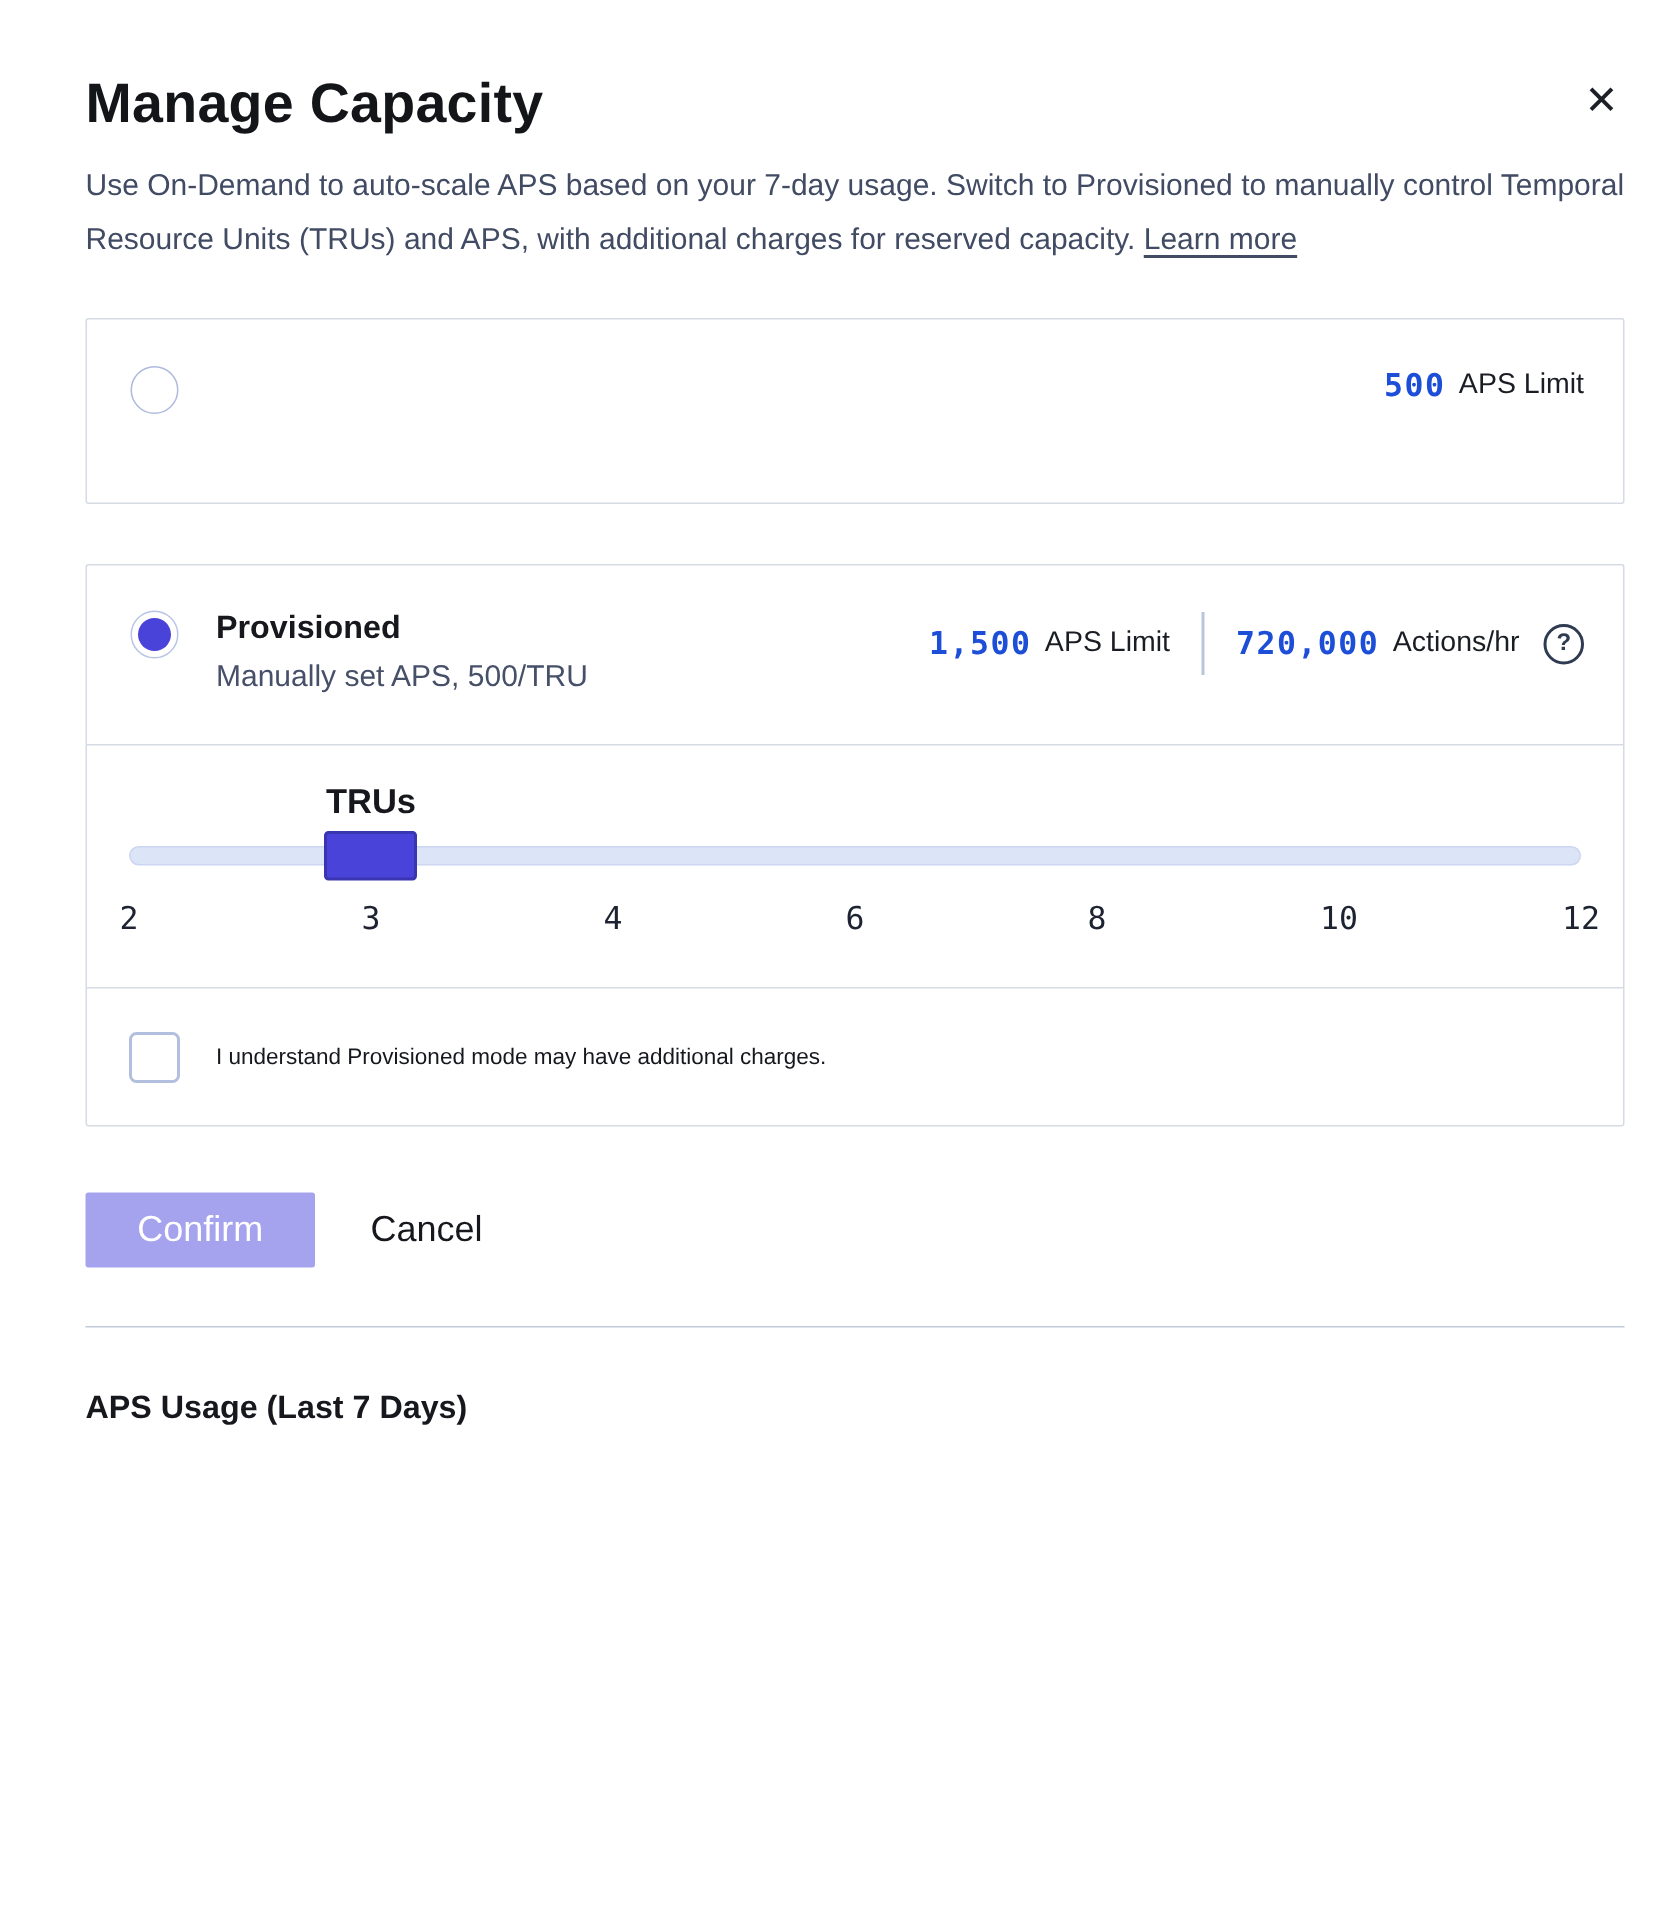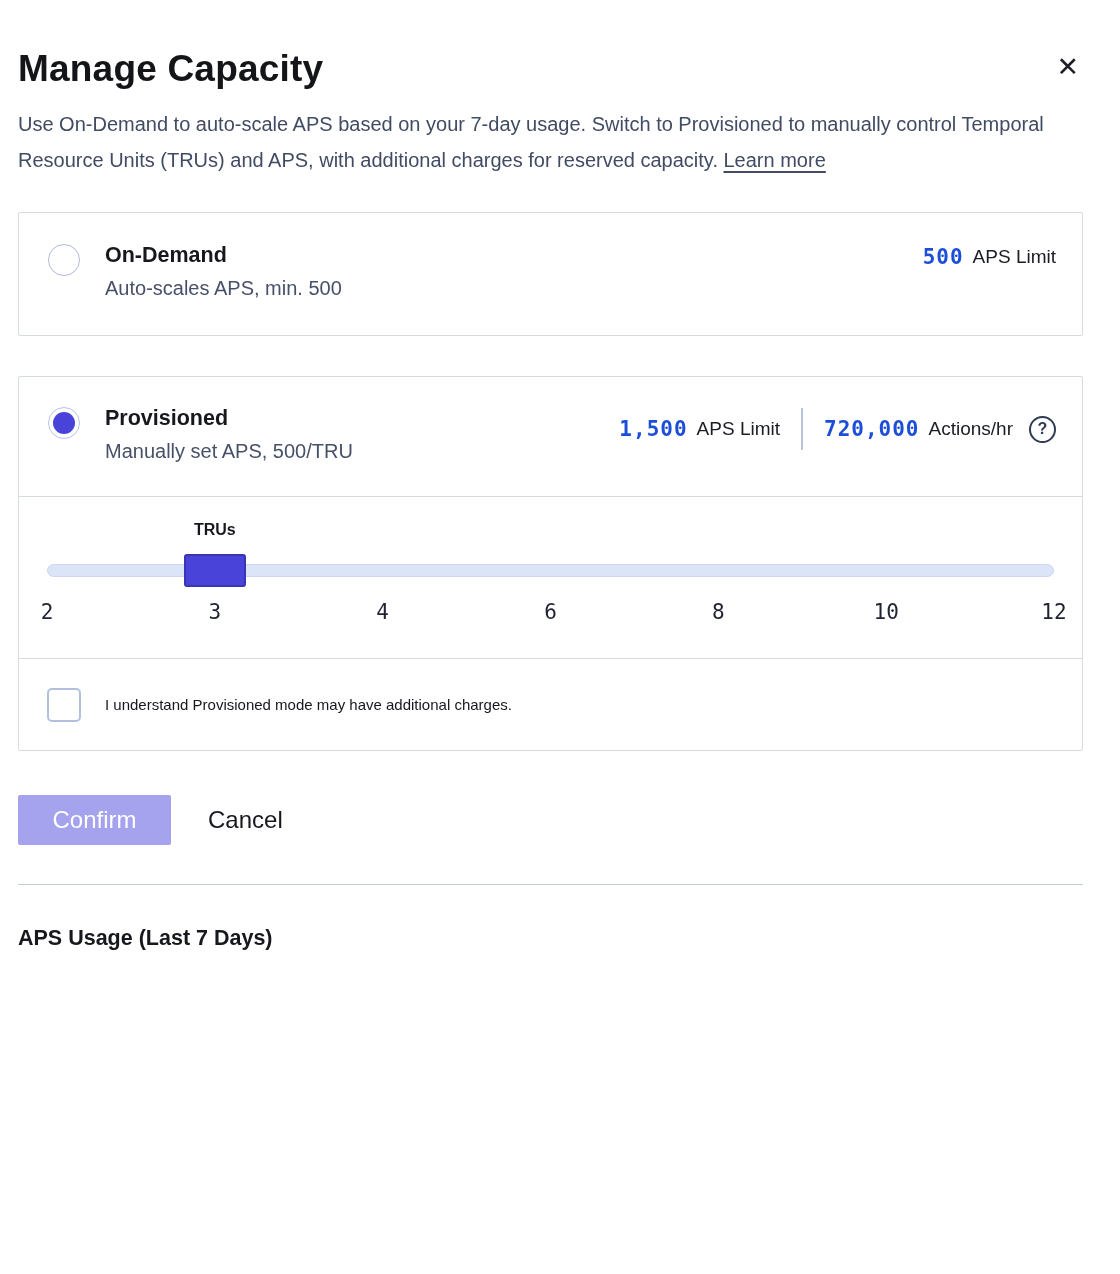--- a/index.html
+++ b/index.html
@@ -7,21 +7,21 @@
   body {
     width: 1120px;
     height: 1274px;
     overflow: hidden;
     font-family: "Liberation Sans", sans-serif;
     color: #16181d;
     position: relative;
   }
   .mono { font-family: "DejaVu Sans Mono", monospace; }
 
-  .page { padding: 48px 37px 0 18px; }
+  .page { padding: 48px 37px 0 57px; }
 
   
   .dlg-header { display: flex; align-items: flex-start; justify-content: space-between; }
   .dlg-title { font-size: 37px; font-weight: 700; color: #131519; letter-spacing: 0.2px; }
   .close-btn {
     font-size: 27px; font-weight: 400; color: #1c1f26; line-height: 1;
     padding: 6px 4px; cursor: pointer; background: none; border: none;
     font-family: "Liberation Sans", sans-serif;
   }
   .dlg-desc {
@@ -78,21 +78,21 @@
     border-top: 1.5px solid #d6dbe3;
     margin-top: 33px;
     height: 162px;
     position: relative;
     padding: 0 28px;
   }
   .slider-area { position: relative; height: 100%; }
   .slider-label {
     position: absolute; top: 24px; left: 16.6667%;
     transform: translateX(-50%);
-    font-size: 16px; font-weight: 600; color: #16181d;
+    font-size: 23px; font-weight: 600; color: #16181d;
   }
   .slider-track {
     position: absolute; top: 67px; left: 0; right: 0; height: 13px;
     background: #dce4f8; border: 1px solid #ccd6f0; border-radius: 7px;
     cursor: pointer;
   }
   .slider-thumb {
     position: absolute; top: 57px; left: 16.6667%;
     transform: translateX(-50%);
     width: 62px; height: 33px;
@@ -166,24 +166,20 @@
 
   <div class="dlg-header">
     <h1 class="dlg-title">Manage Capacity</h1>
     <button class="close-btn">✕</button>
   </div>
   <p class="dlg-desc"><span>Use On-Demand to auto-scale APS based on your 7-day usage. Switch to Provisioned to manually control Temporal Resource Units (TRUs) and APS, with additional charges for reserved capacity.</span> <span class="learn-link">Learn more</span></p>
 
   <div class="card card-ondemand">
     <div class="opt-row">
       <div class="radio"></div>
-      <div class="opt-texts">
-        <div class="opt-label">On-Demand</div>
-        <div class="opt-sublabel">Auto-scales APS, min. 500</div>
-      </div>
       <div class="opt-values">
         <span class="val-num mono">500</span>
         <span class="val-unit">APS Limit</span>
       </div>
     </div>
   </div>
 
   <div class="card card-provisioned">
     <div class="opt-row">
       <div class="radio selected">

